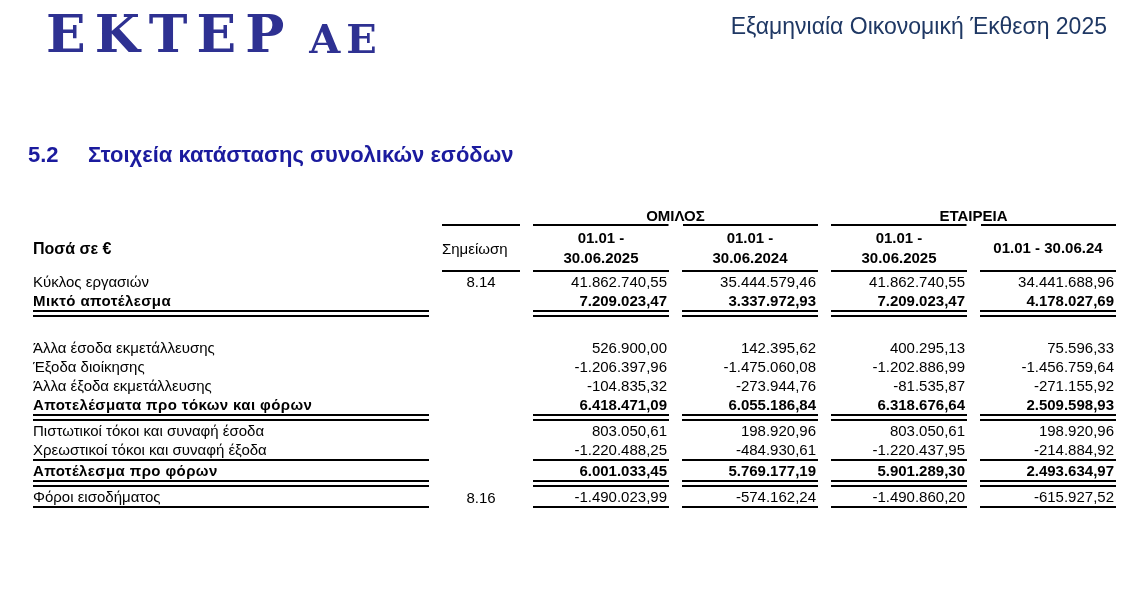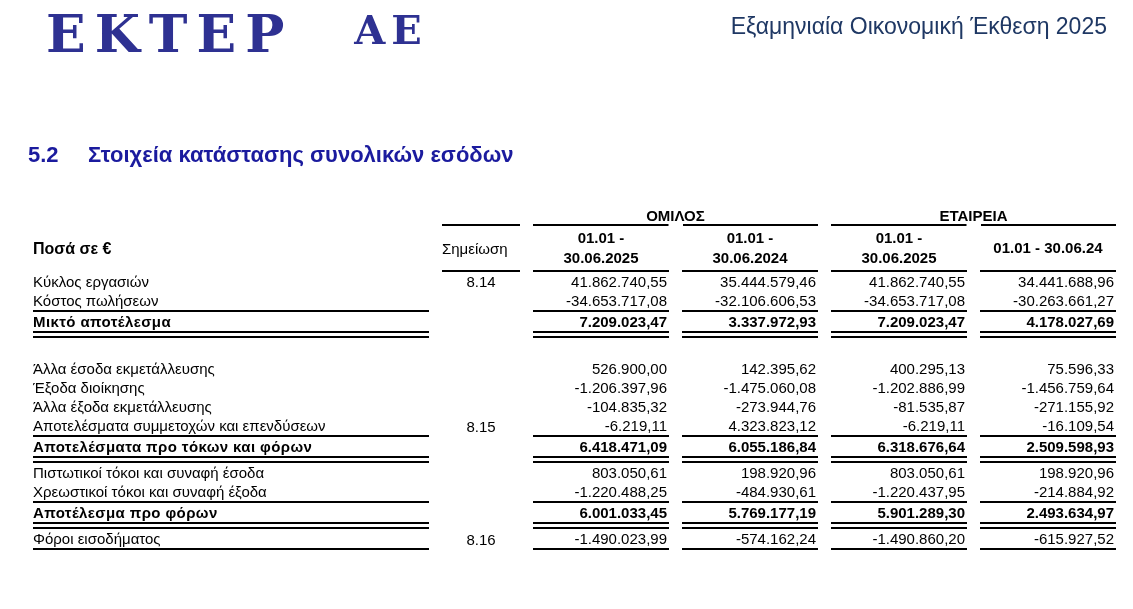--- a/index.html
+++ b/index.html
@@ -17,21 +17,21 @@
     font-family: "Liberation Sans", sans-serif;
     overflow: hidden;
   }
   .page { position: relative; width: 1133px; height: 609px; }
 
   
   .top-header {
     display: flex; justify-content: space-between; align-items: flex-start;
     padding: 6px 26px 0 46px;
   }
-  .logo { display: flex; align-items: flex-start; white-space: nowrap; gap: 45px; }
+  .logo { display: flex; align-items: flex-end; white-space: nowrap; }
   .logo-main {
     font-family: "DejaVu Serif", serif; font-weight: bold;
     font-size: 52px; line-height: 1.08; letter-spacing: 9px;
     color: var(--logo-blue);
   }
   .logo-sub {
     font-family: "DejaVu Serif", serif; font-weight: bold;
     font-size: 40px; letter-spacing: 6px; margin-left: 16px;
     color: var(--logo-blue);
   }
@@ -159,28 +159,20 @@
     </thead>
     <tbody id="table-body">
         <tr class="row-normal">
           <td class="c-label b">Κύκλος εργασιών</td>
           <td class="c-note">8.14</td>
           <td class="c-val b">41.862.740,55</td>
           <td class="c-val b">35.444.579,46</td>
           <td class="c-val b">41.862.740,55</td>
           <td class="c-val b">34.441.688,96</td>
         </tr>
-        <tr class="row-underline">
-          <td class="c-label b">Κόστος πωλήσεων</td>
-          <td class="c-note"></td>
-          <td class="c-val b">-34.653.717,08</td>
-          <td class="c-val b">-32.106.606,53</td>
-          <td class="c-val b">-34.653.717,08</td>
-          <td class="c-val b">-30.263.661,27</td>
-        </tr>
         <tr class="row-total">
           <td class="c-label b">Μικτό αποτέλεσμα</td>
           <td class="c-note"></td>
           <td class="c-val b">7.209.023,47</td>
           <td class="c-val b">3.337.972,93</td>
           <td class="c-val b">7.209.023,47</td>
           <td class="c-val b">4.178.027,69</td>
         </tr>
         <tr class="row-spacer">
           <td colspan="6"></td>
@@ -201,28 +193,20 @@
           <td class="c-val b">-1.202.886,99</td>
           <td class="c-val b">-1.456.759,64</td>
         </tr>
         <tr class="row-normal">
           <td class="c-label b">Άλλα έξοδα εκμετάλλευσης</td>
           <td class="c-note"></td>
           <td class="c-val b">-104.835,32</td>
           <td class="c-val b">-273.944,76</td>
           <td class="c-val b">-81.535,87</td>
           <td class="c-val b">-271.155,92</td>
-        </tr>
-        <tr class="row-underline">
-          <td class="c-label b">Αποτελέσματα συμμετοχών και επενδύσεων</td>
-          <td class="c-note">8.15</td>
-          <td class="c-val b">-6.219,11</td>
-          <td class="c-val b">4.323.823,12</td>
-          <td class="c-val b">-6.219,11</td>
-          <td class="c-val b">-16.109,54</td>
         </tr>
         <tr class="row-total">
           <td class="c-label b">Αποτελέσματα προ τόκων και φόρων</td>
           <td class="c-note"></td>
           <td class="c-val b">6.418.471,09</td>
           <td class="c-val b">6.055.186,84</td>
           <td class="c-val b">6.318.676,64</td>
           <td class="c-val b">2.509.598,93</td>
         </tr>
         <tr class="row-normal">

